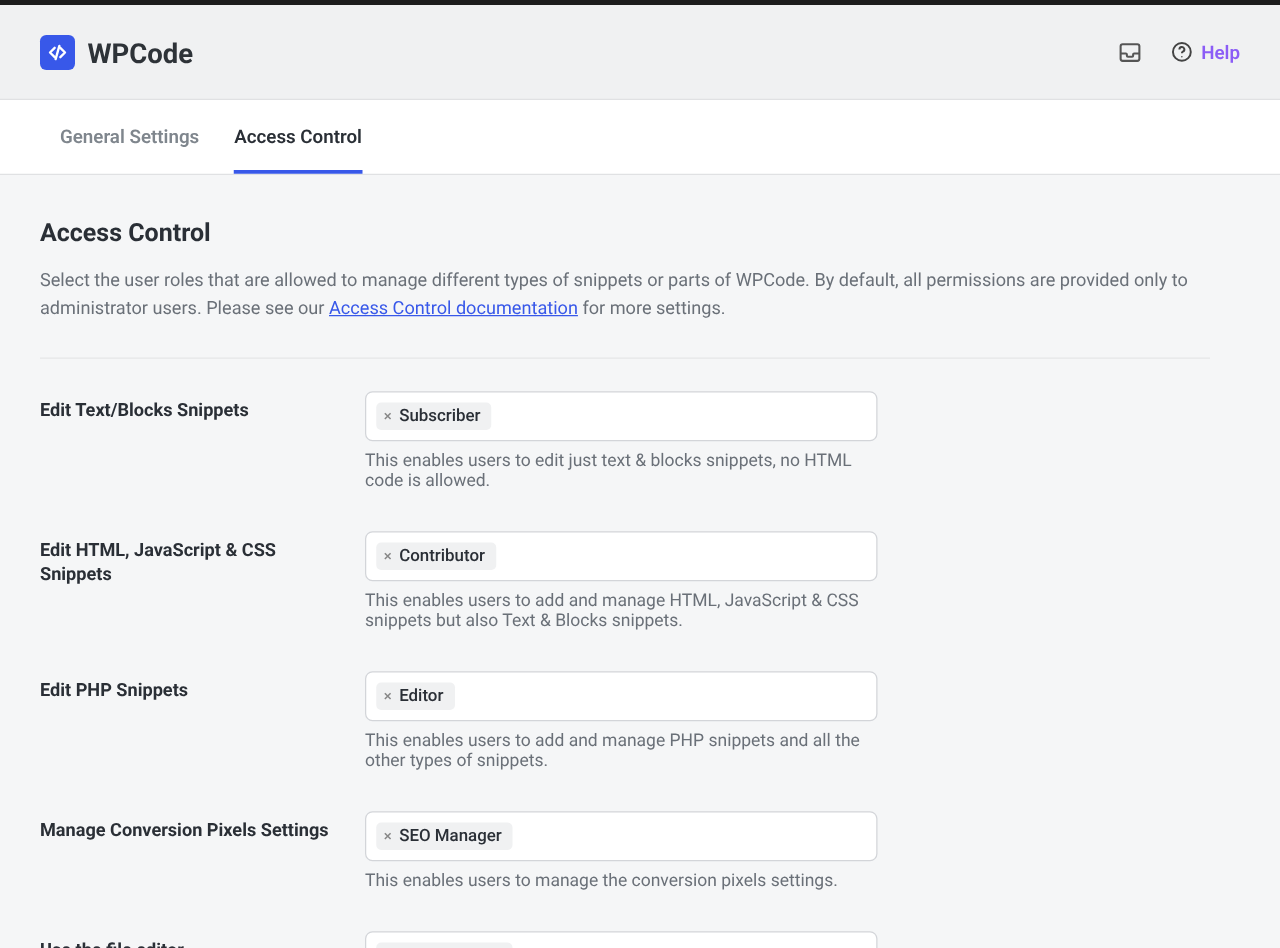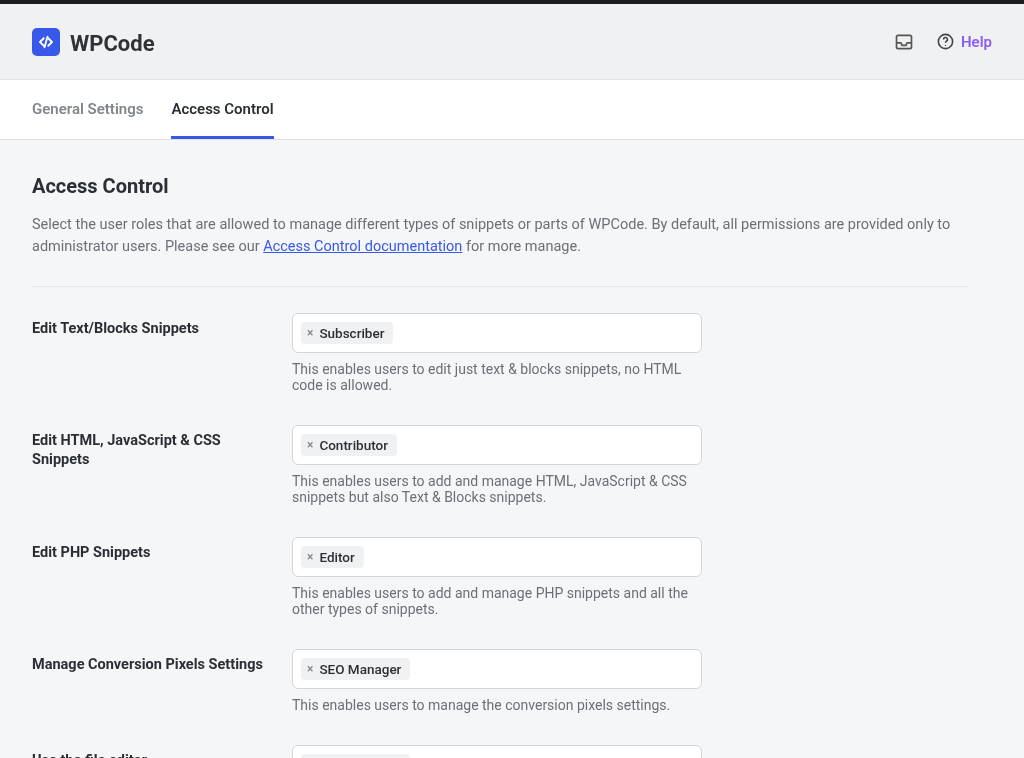--- a/index.html
+++ b/index.html
@@ -25,21 +25,21 @@
       display:flex; align-items:center; justify-content:center;
     }
     .logo-text { font-size: 22px; font-weight: 700; color: #2e3338; }
     .header-right { display: flex; align-items: center; gap: 22px; color: #444; }
     .header-icon { display:inline-flex; align-items:center; justify-content:center; }
     .help-link { display:flex; align-items:center; gap:6px; font-weight:600; color:#8b5cf6; cursor:pointer; font-size:15px;}
     
     .tabbar {
       background: #fff;
       border-bottom: 1px solid #e0e1e3;
-      padding: 0 32px;
+      padding: 0 48px;
       display: flex;
       gap: 28px;
     }
     .tabbar a {
       display:block; padding: 20px 0 18px; color: #7f868d; font-weight:600;
       font-size: 15px; text-decoration:none; border-bottom: 3px solid transparent;
       cursor:pointer;
     }
     .tabbar a.active { color: #2a2f36; border-bottom-color: #3858e9; }
     
@@ -103,21 +103,21 @@
 </div>
 
 <div class="tabbar">
   <a>General Settings</a>
   <a class="active">Access Control</a>
 </div>
 
 <div class="content">
   <h2 class="page-title">Access Control</h2>
   <p class="page-desc">
-    <span>Select the user roles that are allowed to manage different types of snippets or parts of WPCode. By default, all permissions are provided only to administrator users. Please see our </span><a href="#">Access Control documentation</a><span> for more manage.</span>
+    <span>Select the user roles that are allowed to manage different types of snippets or parts of WPCode. By default, all permissions are provided only to administrator users. Please see our </span><a href="#">Access Control documentation</a><span> for more settings.</span>
   </p>
 
   <hr class="section-sep">
 
   <div id="settings-list">
       <div class="setting-row">
         <div class="setting-label">Edit Text/Blocks Snippets</div>
         <div class="setting-field">
           <div class="role-input">
             <span class="role-tag">

